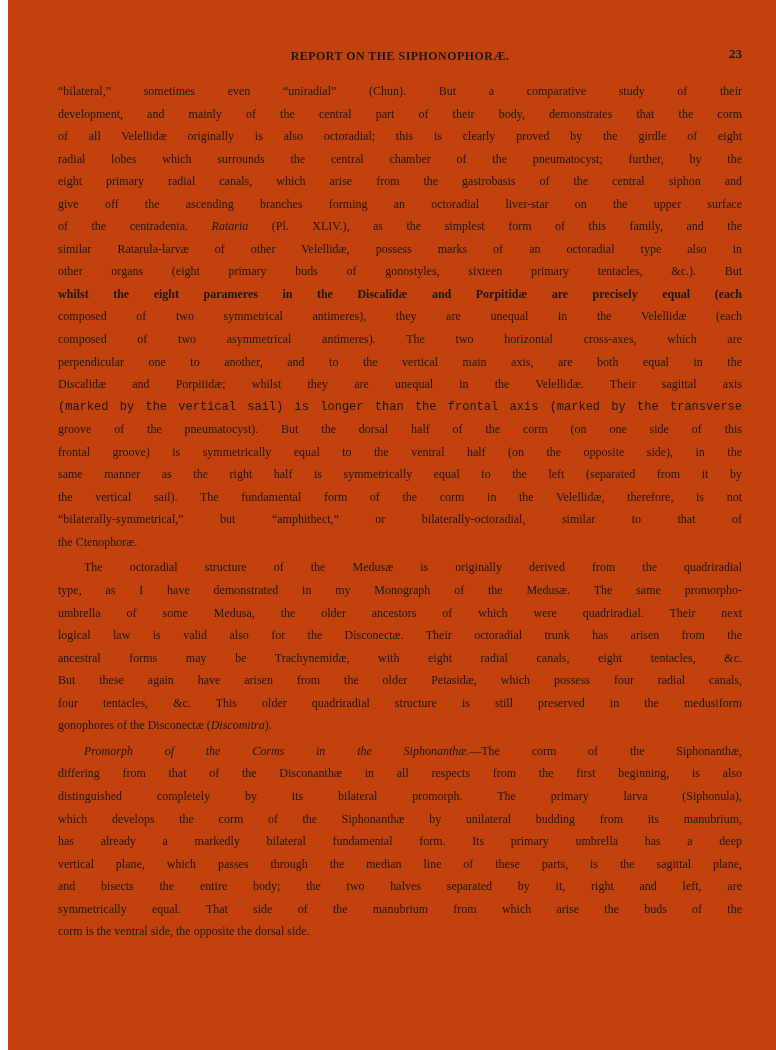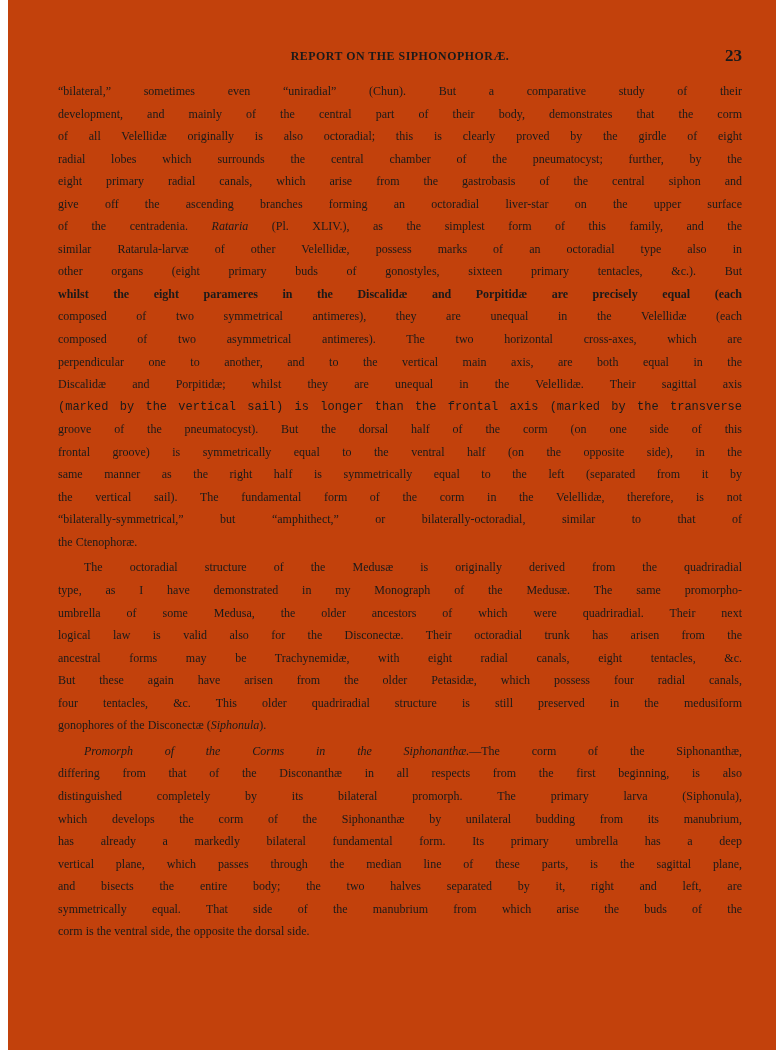--- a/index.html
+++ b/index.html
@@ -12,21 +12,21 @@
   .running-head {
     position: absolute; top: 46px; left: 50px; width: 684px; height: 24px;
     font-family: "Liberation Serif", serif;
   }
   .running-title {
     position: absolute; left: 0; right: 0; text-align: center; top: 2px;
     font-size: 13.5px; letter-spacing: 0.6px; font-weight: bold;
     transform: scaleX(0.88);
   }
   .page-number {
-    position: absolute; right: 0; top: 0; font-size: 17px; font-weight: bold;
+    position: absolute; right: 0; top: 0; font-size: 13px; font-weight: bold;
   }
   .body-text {
     position: absolute; top: 80px; left: 50px; width: 684px;
     font-family: "Liberation Serif", serif; font-size: 12px; line-height: 22.55px;
   }
   .line {
     display: block; white-space: nowrap; text-align: justify; text-align-last: justify;
     height: 22.55px; overflow: visible;
   }
   .line.last { text-align-last: left; }
@@ -72,21 +72,21 @@
     <div class="gap"></div>
 
     <div>
       <span class="line indent" style="letter-spacing: 0px;">The octoradial structure of the Medusæ is originally derived from the quadriradial</span>
       <span class="line" style="letter-spacing: 0px;">type, as I have demonstrated in my Monograph of the Medusæ.  The same promorpho-</span>
       <span class="line" style="letter-spacing: 0px;">umbrella of some Medusa, the older ancestors of which were quadriradial.  Their next</span>
       <span class="line" style="letter-spacing: 0px;">logical law is valid also for the Disconectæ.  Their octoradial trunk has arisen from the</span>
       <span class="line" style="letter-spacing: 0px;">ancestral forms may be Trachynemidæ, with eight radial canals, eight tentacles, &amp;c.</span>
       <span class="line" style="letter-spacing: 0px;">But these again have arisen from the older Petasidæ, which possess four radial canals,</span>
       <span class="line" style="letter-spacing: 0px;">four tentacles, &amp;c.  This older quadriradial structure is still preserved in the medusiform</span>
-      <span class="line last" style="letter-spacing: 0px;"><span>gonophores of the Disconectæ (</span><i>Siphonula</i><span>).</span></span>
+      <span class="line last" style="letter-spacing: 0px;"><span>gonophores of the Disconectæ (</span><i>Discomitra</i><span>).</span></span>
     </div>
 
     <div class="gap"></div>
 
     <div>
       <span class="line indent" style="letter-spacing: 0px;"><i>Promorph of the Corms in the Siphonanthæ.</i><span>—The corm of the Siphonanthæ,</span></span>
       <span class="line" style="letter-spacing: 0px;">differing from that of the Disconanthæ in all respects from the first beginning, is also</span>
       <span class="line" style="letter-spacing: 0px;">distinguished completely by its bilateral promorph.  The primary larva (Siphonula),</span>
       <span class="line" style="letter-spacing: 0px;">which develops the corm of the Siphonanthæ by unilateral budding from its manubrium,</span>
       <span class="line" style="letter-spacing: 0px;">has already a markedly bilateral fundamental form.  Its primary umbrella has a deep</span>

